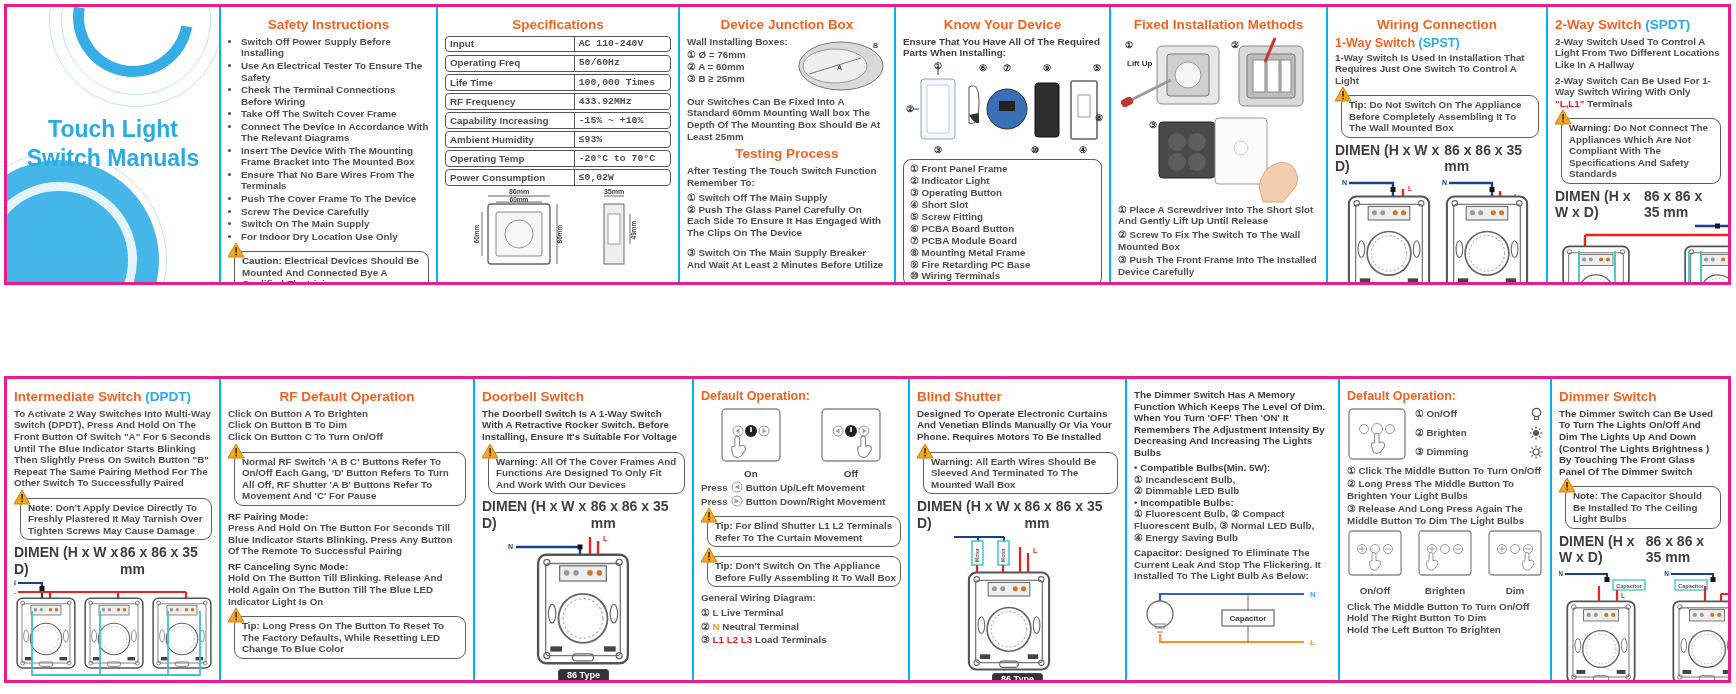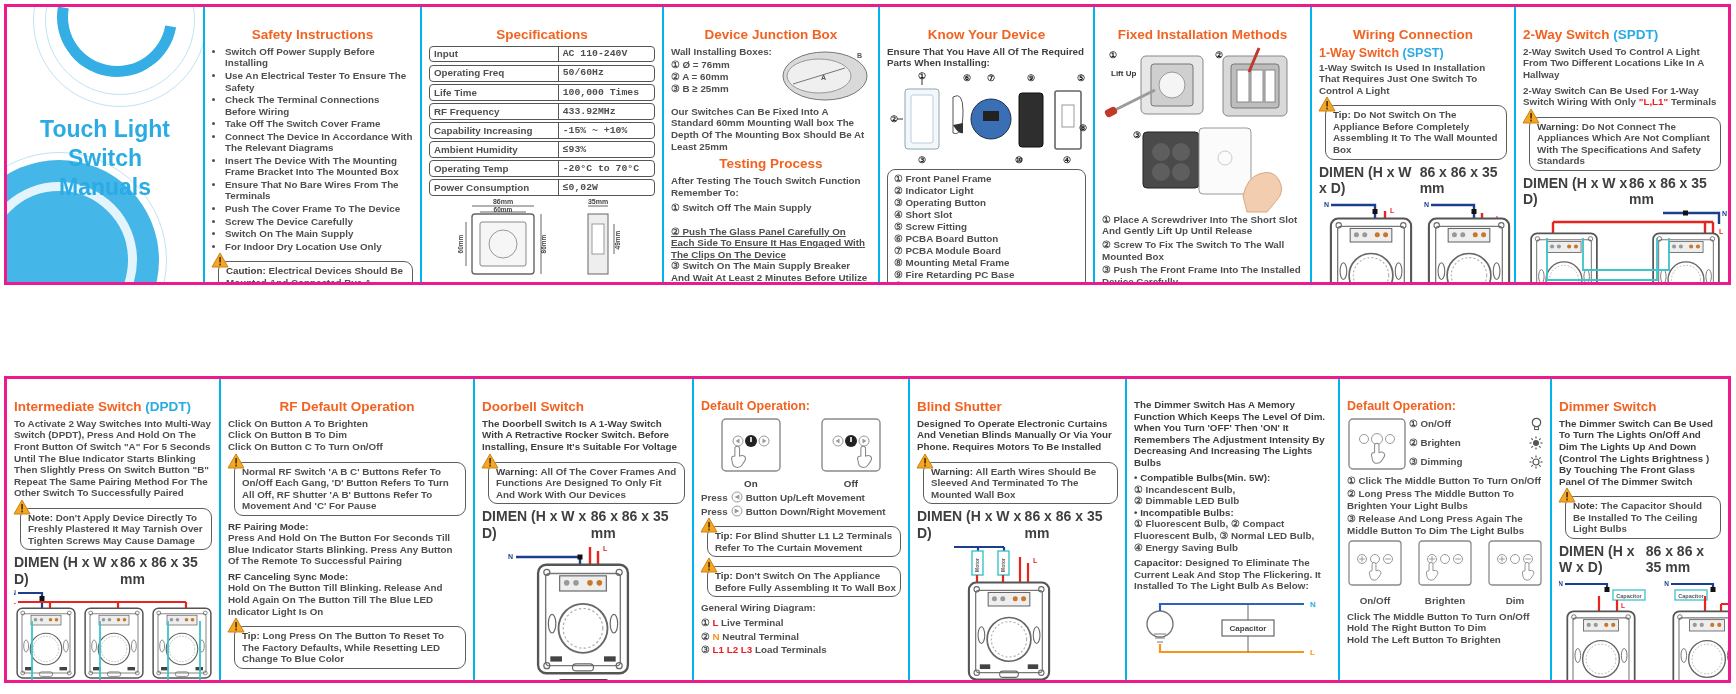--- a/index.html
+++ b/index.html
@@ -1,21 +1,21 @@
 <!DOCTYPE html>
 <html><head>
 <meta charset="utf-8">
 <style>
   * { margin:0; padding:0; box-sizing:border-box; }
   body { width:1736px; height:694px; position:relative; background:#fff;
          font-family:"Liberation Sans", sans-serif; color:#4f4f4f; }
   .row { position:absolute; left:4px; width:1727px; border:3px solid #ec1a8d; display:flex; background:#fff; }
   .row1 { top:4px; height:281px; }
   .row2 { top:376px; height:307px; }
-  .panel { border-right:2px solid #00b4ec; padding:20px 7px 3px 7px; overflow:hidden; position:relative;
+  .panel { border-right:2px solid #00b4ec; padding:10px 7px 3px 7px; overflow:hidden; position:relative;
            font-size:9.8px; font-weight:bold; line-height:1.18; }
   .panel:last-child { border-right:none; }
   h2 { color:#f26322; font-size:13.5px; text-align:center; margin-bottom:3px; }
   h2.left { text-align:left; }
   .accent { color:#2aabe4; }
   .red { color:#ed1c24; }
   .orange { color:#f7941d; }
   ul { list-style:disc; padding-left:13px; }
   li { margin-bottom:1px; }
   .nbox { border:1.6px solid #5e5e5e; border-radius:9px; padding:3px 4px 3px 7px; margin:9px 0 3px 6px; position:relative; font-weight:bold; }
@@ -45,21 +45,21 @@
   .parts-box { border:1.6px solid #5e5e5e; border-radius:8px; padding:3px 6px; margin-top:2px; }
   .steps div { margin-bottom:2px; }
   .cap86 { text-align:center; margin-top:0px; }
   .cap86 span { display:inline-block; border:1.6px solid #444; border-radius:3px; padding:0 8px; font-size:9px; background:#333; color:#fff; }
   
   .tboxes { display:flex; justify-content:space-around; margin:2px 0 1px; }
   .onoff-row { display:flex; justify-content:space-around; margin-bottom:2px; }
   .pressline { display:flex; align-items:center; gap:3px; margin-bottom:2px; }
   .terminal-line { margin-bottom:2px; }
   .legend-row { display:flex; align-items:center; gap:4px; margin-bottom:5px; }
-  .op-top { display:flex; align-items:flex-start; }
+  .op-top { display:flex; gap:6px; align-items:flex-start; }
   .smallboxes { display:flex; justify-content:space-between; margin-top:3px; text-align:center; }
   .smallboxes .cap { text-align:center; margin-top:1px; }
 </style>
 </head>
 <body>
 
 <svg width="0" height="0" style="position:absolute" aria-hidden="true">
   <defs>
     <symbol id="swb" viewBox="0 0 80 96">
       <rect x="1.5" y="1.5" width="77" height="93" rx="7" fill="#fff" stroke="#555" stroke-width="2"></rect>
@@ -87,21 +87,21 @@
         <rect x="8.2" y="11.6" width="1.8" height="1.8" fill="#5a3c00"></rect>
     </symbol>
     <symbol id="hand" viewBox="0 0 20 26">
       <path d="M8 1 q2.6 0 2.6 2.6 V12 q3.6 -1.6 5.6 0.4 q2 2 0.4 4.6 l-3.4 5.2 q-1.6 2.4 -5 2.4 q-4.4 0 -5.4 -4.4 l-1 -5 q-0.4 -2.6 2.2 -3 l1.4 -0.2 V3.6 Q5.4 1 8 1 z" fill="#fff" stroke="#8a8a8a" stroke-width="1.2"></path>
     </symbol>
   </defs>
 </svg>
 
 <div class="row row1">
 
-  <div class="panel cover" style="width:198px">
+  <div class="panel cover" style="width:214px">
     <div class="c-arc2"></div>
     <div class="c-arc1"></div>
     <div class="c-arc3"></div>
     <div class="c-ring"></div>
     <div class="c-big"></div>
     <div class="cover-title">Touch Light Switch Manuals</div>
   </div>
 
   <div class="panel" style="width:217px">
     <h2>Safety Instructions</h2>
@@ -195,22 +195,22 @@
     <div>Wall Installing Boxes:</div>
     <div style="margin:2px 0 4px;">
         <div>① Ø = 76mm</div>
         <div>② A = 60mm</div>
         <div>③ B ≥ 25mm</div>
       </div>
     <div class="para" style="clear:both">Our Switches Can Be Fixed Into A Standard 60mm Mounting Wall box The Depth Of The Mounting Box Should Be At Least 25mm</div>
     <h2>Testing Process</h2>
     <div class="para">After Testing The Touch Switch Function Remember To:</div>
     <div class="steps">
-        <div style="margin-bottom:12px;">① Switch Off The Main Supply</div>
-        <div style="margin-bottom:0;text-decoration:underline;">② Push The Glass Panel Carefully On Each Side To Ensure It Has Engaged With The Clips On The Device</div>
+        <div style="margin-bottom:0;">① Switch Off The Main Supply</div>
+        <div style="margin-bottom:9px;">② Push The Glass Panel Carefully On Each Side To Ensure It Has Engaged With The Clips On The Device</div>
         <div style="margin-bottom:4px;">③ Switch On The Main Supply Breaker And Wait At Least 2 Minutes Before Utilize</div>
       </div>
   </div>
 
   <div class="panel" style="width:215px">
     <h2>Know Your Device</h2>
     <div style="color:#3f3f3f">Ensure That You Have All Of The Required Parts When Installing:</div>
     <svg class="dsvg" width="200" height="96" viewBox="0 0 200 96">
       <rect x="18" y="18" width="34" height="60" rx="3" fill="#f4f7fb" stroke="#8aa"></rect>
       <rect x="24" y="24" width="22" height="48" rx="2" fill="#fff" stroke="#bcd"></rect>
@@ -275,21 +275,21 @@
       <path d="M140 150 q4 -18 16 -22 q14 -5 20 6 q6 11 -2 20 l-10 12 h-20 z" fill="#f3cdb0" stroke="#d9a77f"></path>
       <text x="30" y="92" font-size="9" fill="#222">③</text>
     </svg>
     <div class="steps">
         <div>① Place A Screwdriver Into The Short Slot And Gently Lift Up Until Release</div>
         <div>② Screw To Fix The Switch To The Wall Mounted Box</div>
         <div>③ Push The Front Frame Into The Installed Device Carefully</div>
       </div>
   </div>
 
-  <div class="panel" style="width:204px">
+  <div class="panel" style="width:220px">
     <h2>Wiring Connection</h2>
     <h2 class="left" style="font-size:12.5px;margin-bottom:1px"><span>1-Way Switch </span><span class="accent">(SPST)</span></h2>
     <div class="para">1-Way Switch Is Used In Installation That Requires Just One Switch To Control A Light</div>
     <div class="nbox">
       <svg class="tri" width="18" height="16">
           <use href="#tri"></use>
         </svg>
       <span class="blabel">Tip:</span><span> Do Not Switch On The Appliance Before Completely Assembling It To The Wall Mounted Box</span>
     </div>
     <div class="dimen">

